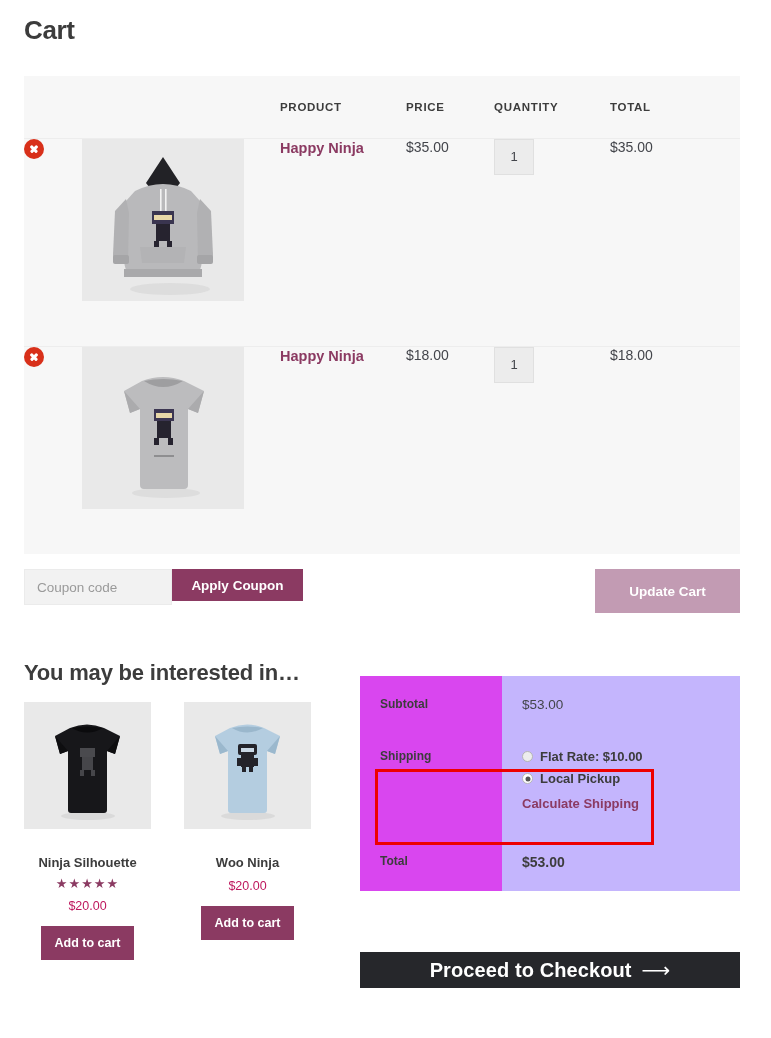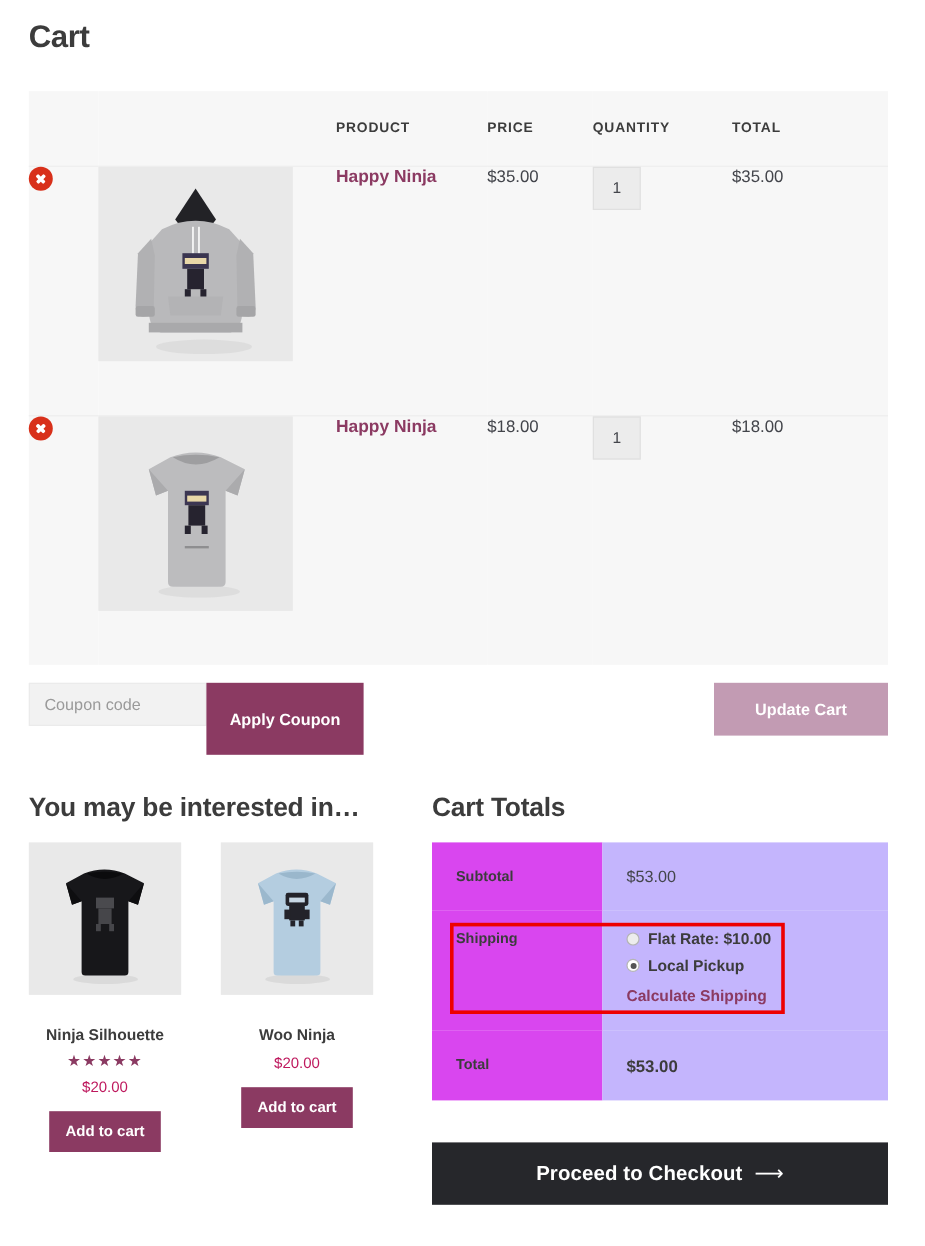--- a/index.html
+++ b/index.html
@@ -159,21 +159,21 @@
     font-size: 13.5px;
     color: #43454b;
     font-family: inherit;
   }
   .coupon-input::placeholder { color: #9a9a9a; }
   .apply-coupon-btn {
     position: absolute;
     left: 148px;
     top: 0;
     width: 131px;
-    height: 60px;
+    height: 32px;
     background: #8b3a62;
     color: #ffffff;
     border: none;
     font-size: 13.5px;
     font-weight: bold;
     cursor: pointer;
     font-family: inherit;
   }
   .update-cart-btn {
     position: absolute;
@@ -338,25 +338,25 @@
     border: 3px solid #ee0000;
     pointer-events: none;
     z-index: 5;
   }
 
   .checkout-btn {
     position: absolute;
     left: 360px;
     top: 952px;
     width: 380px;
-    height: 52px;
+    height: 36px;
     background: #26272b;
     color: #ffffff;
     border: none;
-    font-size: 17px;
+    font-size: 20px;
     font-weight: bold;
     cursor: pointer;
     font-family: inherit;
     letter-spacing: 0.1px;
   }
   .checkout-btn .arrow { margin-left: 10px; font-weight: normal; }
 </style>
 </head>
 <body>
 
@@ -512,21 +512,20 @@
         </div>
         <div class="upsell-title">Woo Ninja</div>
         <div class="upsell-price">$20.00</div>
         <button class="add-to-cart-btn">Add to cart</button>
       </div>
 
     </div>
   </div>
 
   <div class="cart-totals">
-    <h2 class="section-heading">Cart Totals</h2>
     <table class="totals-table">
       <tbody>
         <tr class="row-subtotal">
           <th>Subtotal</th>
           <td>$53.00</td>
         </tr>
         <tr class="row-shipping">
           <th>Shipping</th>
           <td>
             <label class="ship-option">

